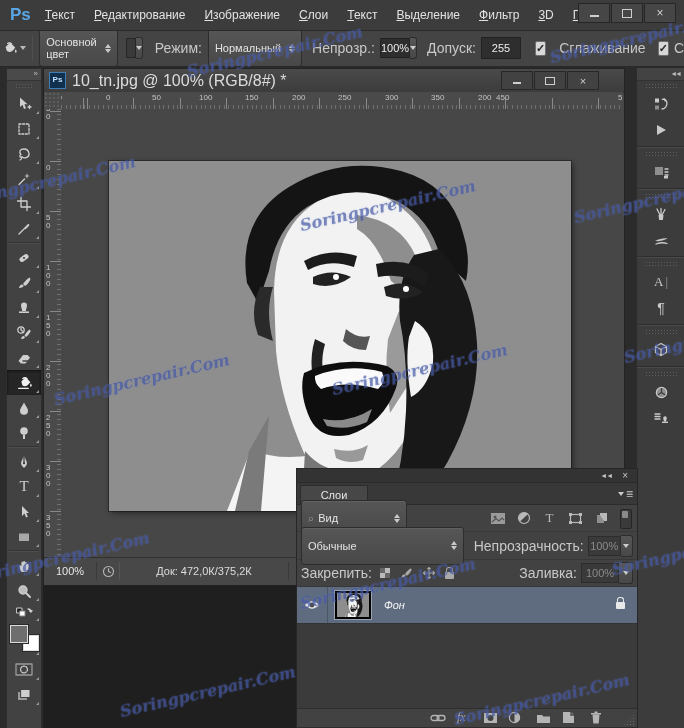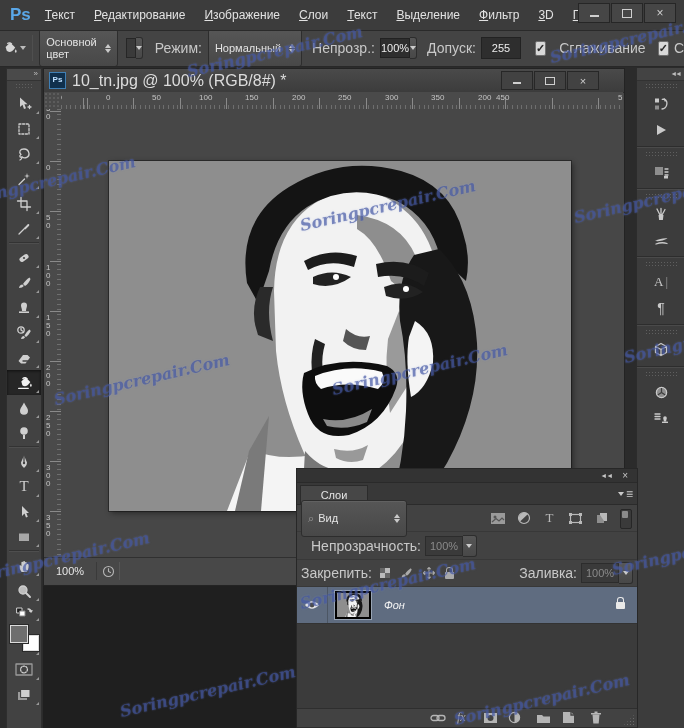--- a/index.html
+++ b/index.html
@@ -451,20 +451,21 @@
   </div>
 
   <div class="statusbar">
     <div class="status-zoom">100%</div>
     <div class="status-ico">
       <svg width="13" height="13" viewBox="0 0 14 14">
           <circle cx="7" cy="7" r="5.4" stroke="#b5b5b5" fill="none" stroke-width="1.2"></circle>
           <path d="M7,3.4 V7 L9.6,8.4" stroke="#b5b5b5" fill="none" stroke-width="1.2"></path>
         </svg>
     </div>
+    <div class="status-doc">Док: 472,0К/375,2К</div>
   </div>
 </div>
 
 <div class="abs workspace-dark"></div>
 
 <div class="abs dock">
   <div class="dock-head" style="letter-spacing:-2px;font-size:7px">◄◄</div>
   <div class="grip"></div>
   <div class="dock-icon">
       <svg width="16" height="16" viewBox="0 0 16 16">
@@ -585,20 +586,27 @@
     <div class="ficon">
         <svg width="14" height="14" viewBox="0 0 14 14">
           <rect x="2" y="4" width="7" height="8" fill="#8e8e8e" stroke="none"></rect>
           <path d="M5,4 V2 h7 v8 h-3" fill="#b9b9b9" stroke="none"></path>
         </svg>
       </div>
     <div class="toggle"></div>
   </div>
 
   <div class="lp-row lp-blend">
+    <div class="dd" style="width:172px">
+      <span>Обычные</span>
+      <span class="spin">
+          <i class="up"></i>
+          <i class="dn"></i>
+        </span>
+    </div>
     <span class="lbl" style="margin-left:10px">Непрозрачность:</span>
     <div class="disabled-box" style="width:36px;margin-left:4px">100%</div>
     <div class="caretbtn" style="height:20px">
         <i></i>
       </div>
   </div>
 
   <div class="lp-row lp-lock">
     <span class="lbl">Закрепить:</span>
     <div class="lockicons">

